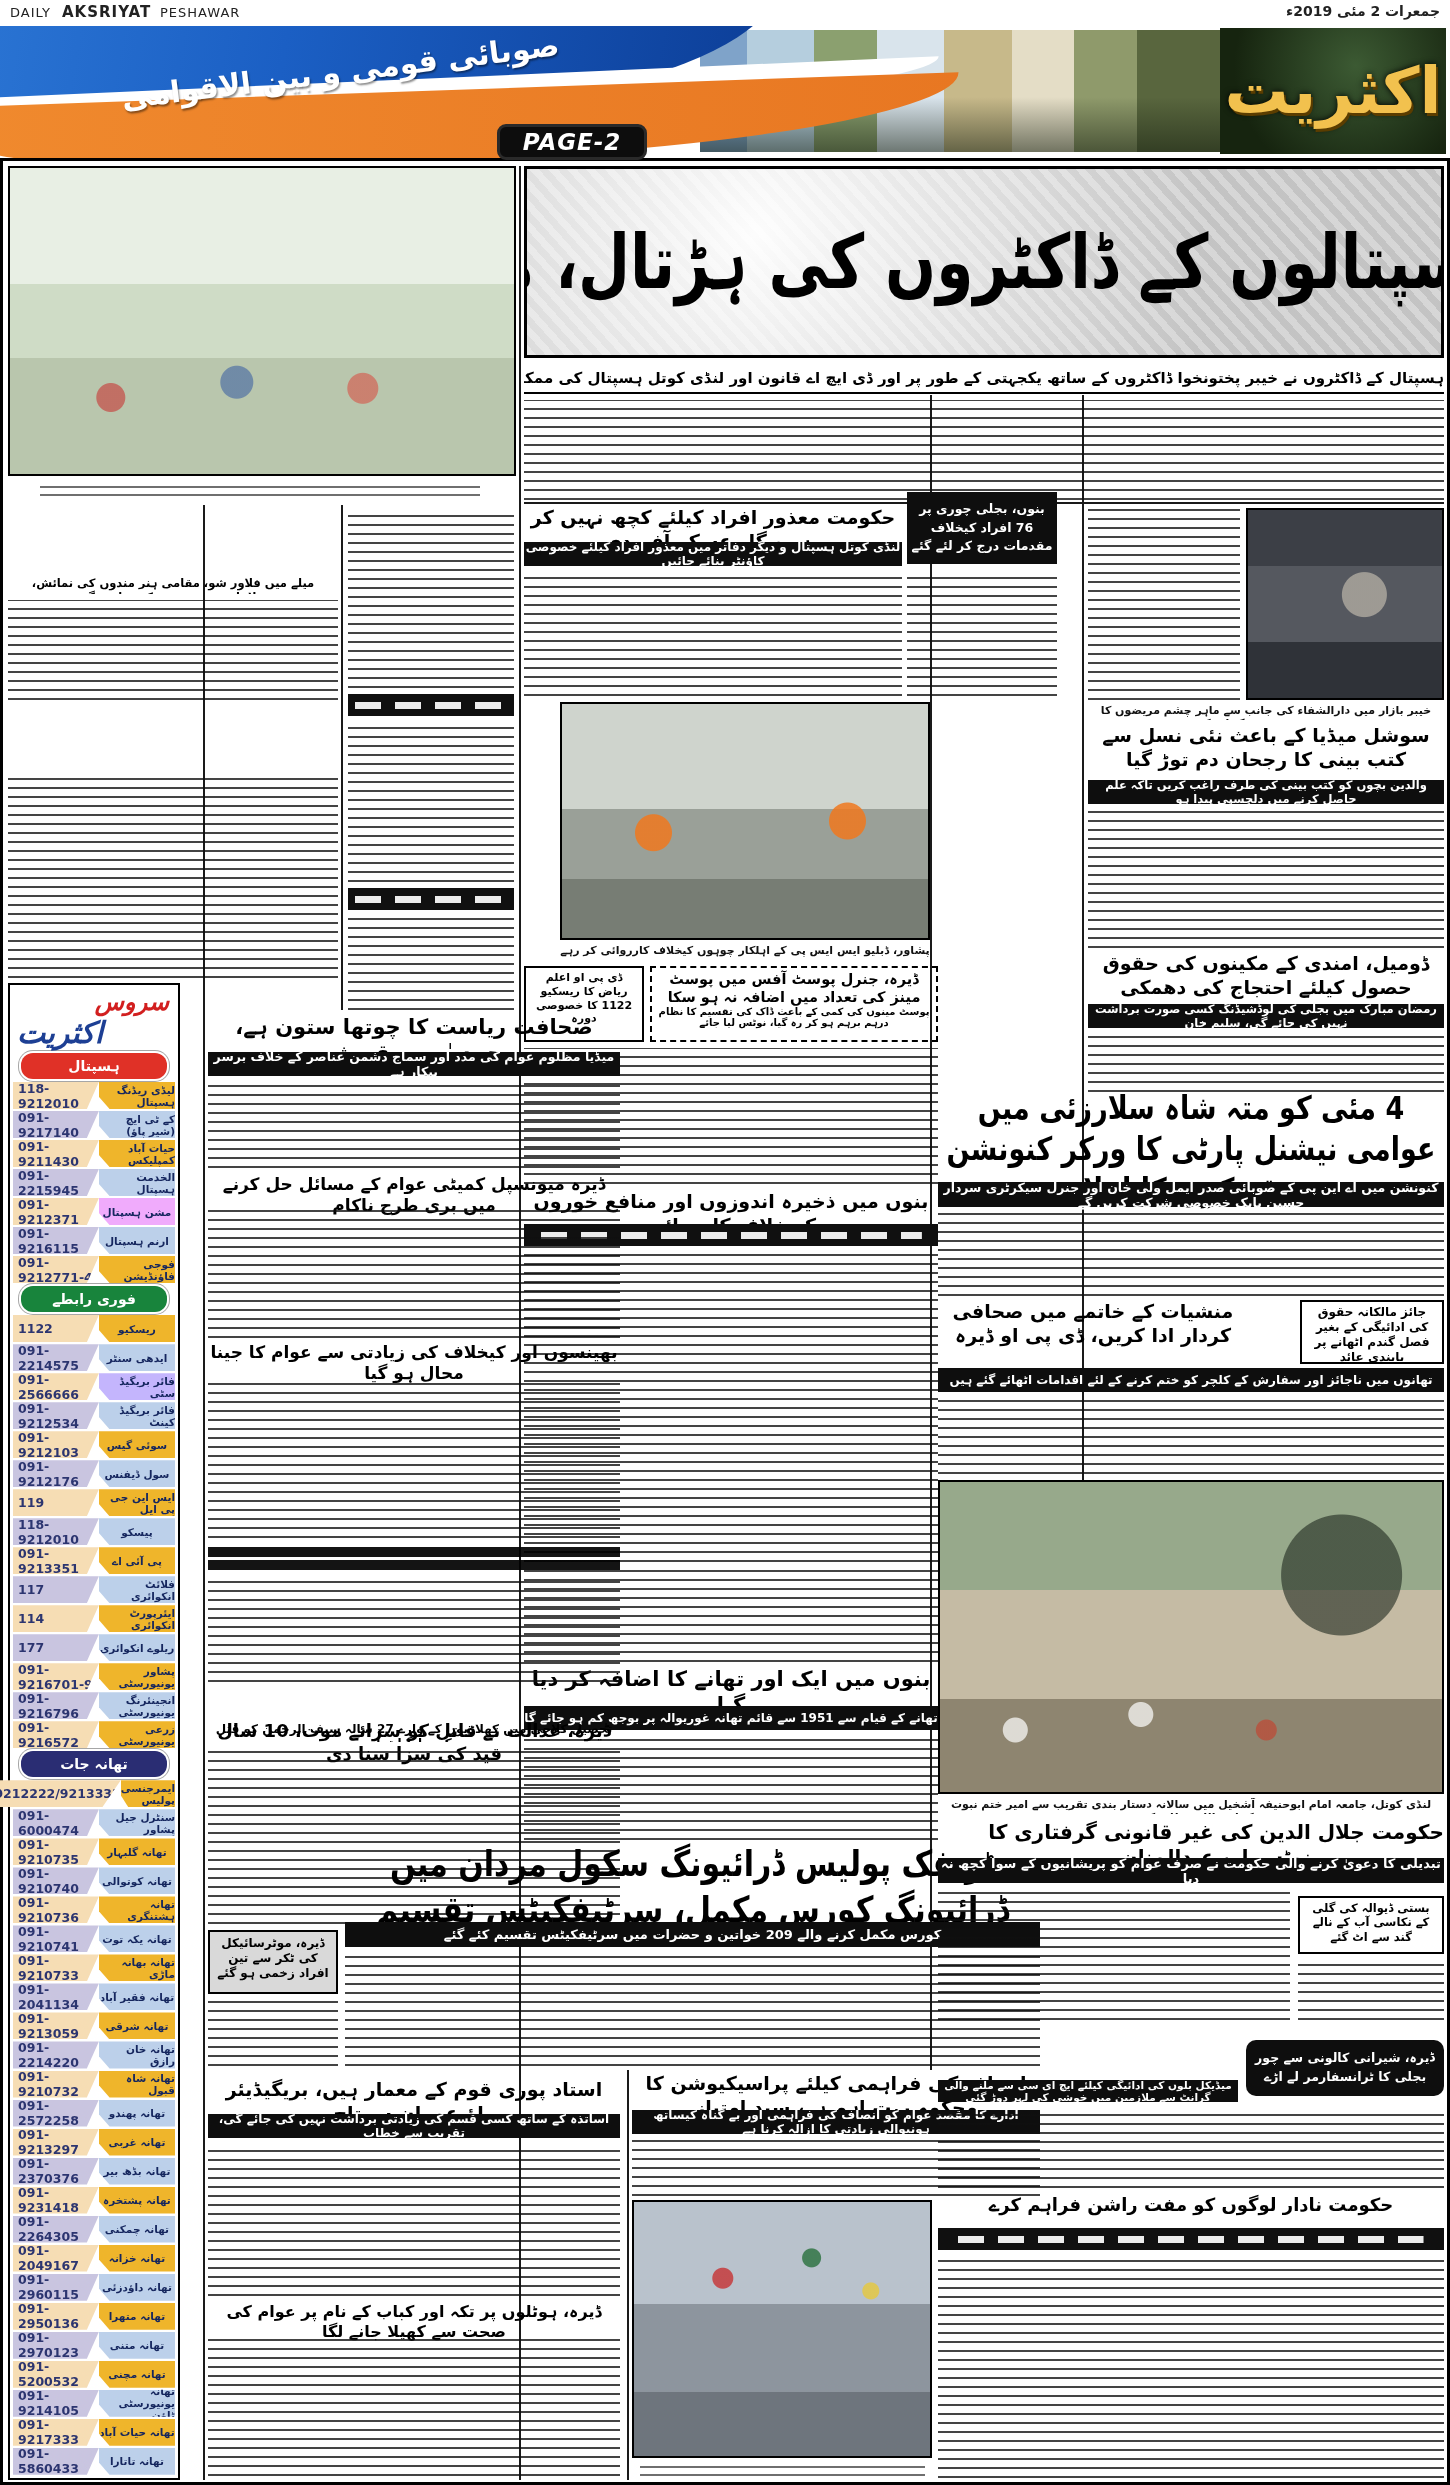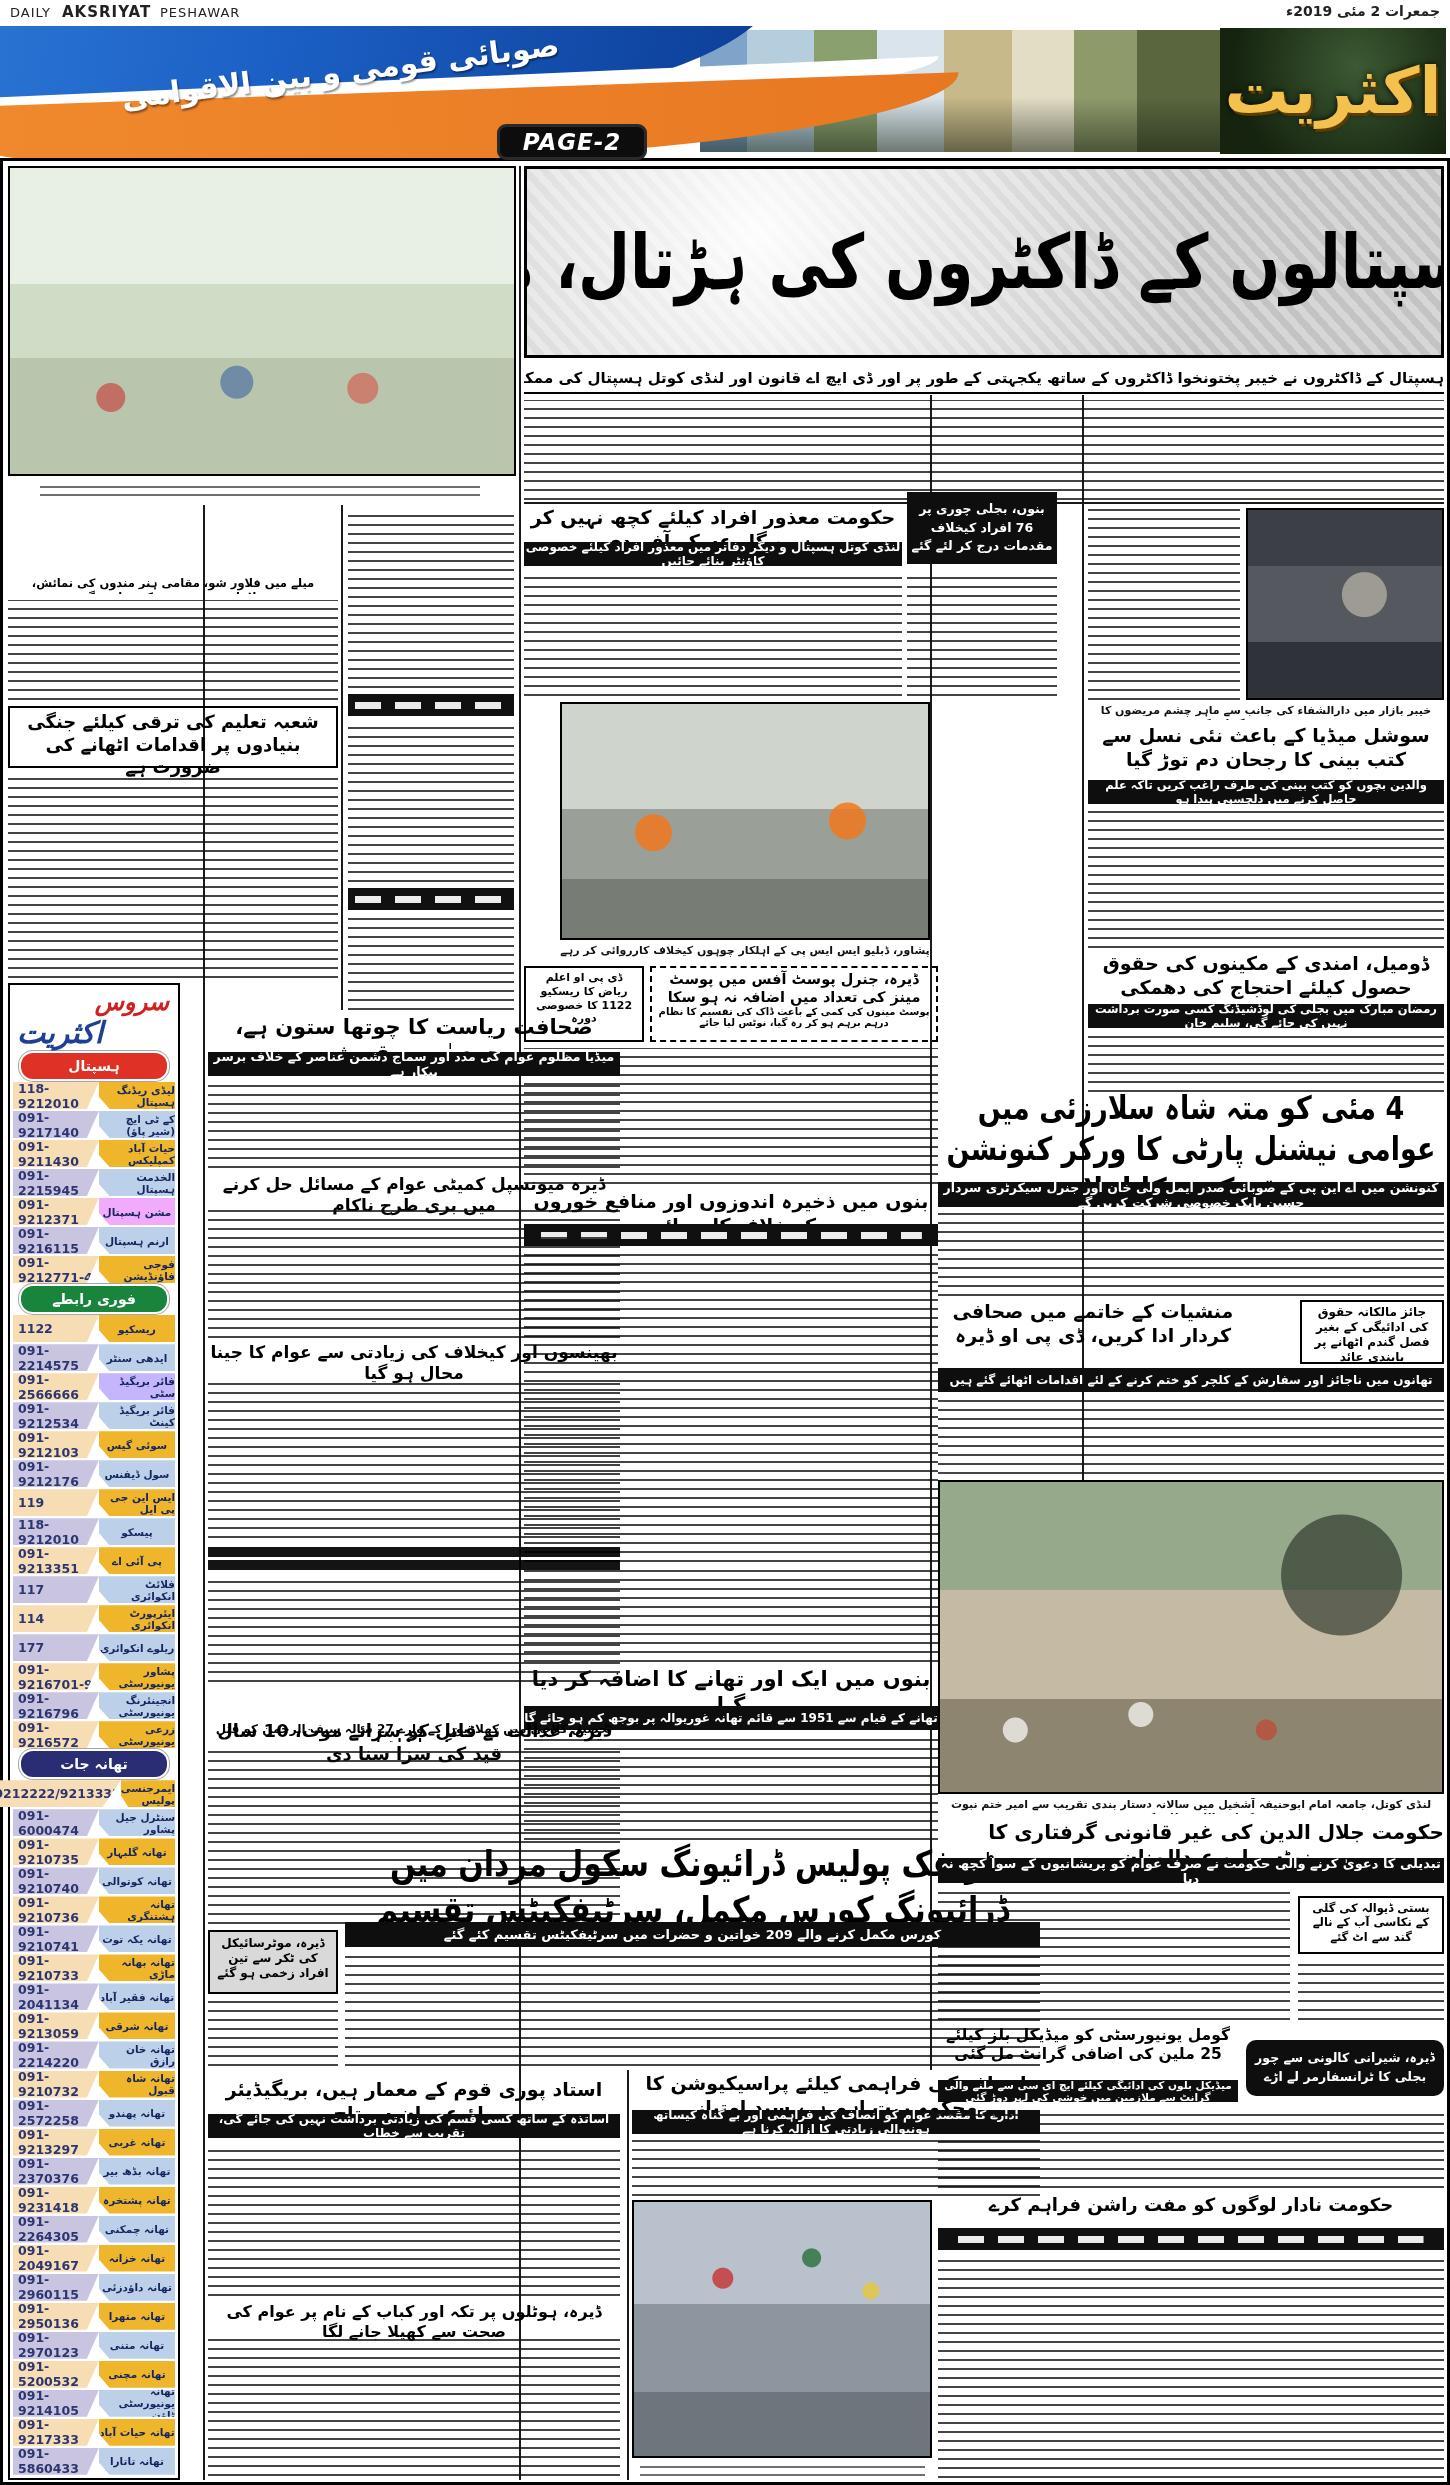--- a/index.html
+++ b/index.html
@@ -95,21 +95,20 @@
   <div id="leadbox" class="abs rtl" style="left:524px;top:166px;width:920px;height:192px;">
     <span class="t">لنڈی کوتل ہسپتالوں کے ڈاکٹروں کی ہڑتال، مریض رُل گئے</span>
   </div>
   <div class="sub-light abs rtl" style="left:524px;top:362px;width:920px;height:32px;font-size:15px;line-height:32px;border-bottom:2px solid #000;overflow:hidden;white-space:nowrap;">ہسپتال کے ڈاکٹروں نے خیبر پختونخوا ڈاکٹروں کے ساتھ یکجہتی کے طور پر اور ڈی ایچ اے قانون اور لنڈی کوتل ہسپتال کی ممکنہ نجکاری کے خلاف او پی ڈی سے بائیکاٹ چوتھے روز بھی جاری رکھا</div>
   <div class="gk abs" style="left:524px;top:400px;width:920px;height:100px;"></div>
   <div class="hr abs" style="left:524px;top:502px;width:920px;"></div>
 
   <div class="sub-light abs rtl" style="left:8px;top:576px;width:330px;height:18px;font-size:11.5px;overflow:hidden;">میلے میں فلاور شو، مقامی ہنر مندوں کی نمائش، علاقائی رقص پیش کئے جائیں گے</div>
   <div class="gk abs" style="left:8px;top:600px;width:330px;height:100px;"></div>
 
-  <div class="boxhl hl abs rtl" style="left:8px;top:706px;width:330px;height:62px;font-size:18px;">شعبہ تعلیم کی ترقی کیلئے جنگی بنیادوں پر اقدامات اٹھانے کی ضرورت ہے</div>
   <div class="gk abs" style="left:8px;top:774px;width:330px;height:204px;"></div>
 
   <div class="gk abs" style="left:348px;top:508px;width:166px;height:180px;"></div>
   <div class="dbar abs" style="left:348px;top:694px;width:166px;height:22px;"></div>
   <div class="gk abs" style="left:348px;top:722px;width:166px;height:160px;"></div>
   <div class="dbar abs" style="left:348px;top:888px;width:166px;height:22px;"></div>
   <div class="gk abs" style="left:348px;top:916px;width:166px;height:94px;"></div>
 
   <div class="hl abs rtl" style="left:524px;top:506px;width:378px;height:32px;font-size:19px;">حکومت معذور افراد کیلئے کچھ نہیں کر رہی، گل عسکر آفریدی</div>
   <div class="sub-dark abs rtl" style="left:524px;top:542px;width:378px;height:24px;font-size:12px;">لنڈی کوتل ہسپتال و دیگر دفاتر میں معذور افراد کیلئے خصوصی کاؤنٹر بنائے جائیں</div>
@@ -213,21 +212,20 @@
        radial-gradient(circle at 65% 80%,rgba(200,60,40,.6) 0 10px,transparent 11px),
        linear-gradient(180deg,#97a98b 0 35%,#c5bba4 35% 70%,#8e8570 70% 100%);"></div>
   <div class="cap abs rtl" style="left:938px;top:1798px;width:506px;height:16px;">لنڈی کوتل، جامعہ امام ابوحنیفہ آشخیل میں سالانہ دستار بندی تقریب سے امیر ختم نبوت مفتی کفایت اللہ خطاب کر رہے ہیں</div>
 
   <div class="hl abs rtl" style="left:988px;top:1820px;width:456px;height:34px;font-size:20px;">حکومت جلال الدین کی غیر قانونی گرفتاری کا نوٹس لے، عبدالمنان</div>
   <div class="sub-dark abs rtl" style="left:938px;top:1858px;width:506px;height:25px;font-size:13px;">تبدیلی کا دعویٰ کرنے والی حکومت نے صرف عوام کو پریشانیوں کے سوا کچھ نہ دیا</div>
   <div class="gk abs" style="left:938px;top:1890px;width:352px;height:130px;"></div>
   <div class="boxhl hl abs rtl" style="left:1298px;top:1896px;width:146px;height:58px;font-size:11.5px;">بستی ڈیوالہ کی گلی کے نکاسی آب کے نالے گند سے اٹ گئے</div>
   <div class="gk abs" style="left:1298px;top:1960px;width:146px;height:60px;"></div>
 
-  <div class="hl abs rtl" style="left:938px;top:2026px;width:300px;height:50px;font-size:15.5px;">گومل یونیورسٹی کو میڈیکل بلز کیلئے 25 ملین کی اضافی گرانٹ مل گئی</div>
   <div class="sub-dark abs rtl" style="left:938px;top:2080px;width:300px;height:22px;font-size:10.5px;">میڈیکل بلوں کی ادائیگی کیلئے ایچ ای سی سے ملنے والی گرانٹ سے ملازمین میں خوشی کی لہر دوڑ گئی</div>
   <div class="sub-dark abs rtl" style="left:1246px;top:2040px;width:198px;height:56px;font-size:12.5px;border-radius:10px;padding:3px;line-height:1.5;">ڈیرہ، شیرانی کالونی سے چور بجلی کا ٹرانسفارمر لے اڑے</div>
   <div class="gk abs" style="left:938px;top:2108px;width:506px;height:80px;"></div>
 
   <div class="hl abs rtl" style="left:938px;top:2194px;width:506px;height:30px;font-size:18px;">حکومت نادار لوگوں کو مفت راشن فراہم کرے</div>
   <div class="dbar abs" style="left:938px;top:2228px;width:506px;height:22px;"></div>
   <div class="gk abs" style="left:938px;top:2256px;width:506px;height:222px;"></div>
 
   <div id="dir" class="abs" style="left:8px;top:983px;width:172px;height:1497px;">
     <div class="svclogo">

